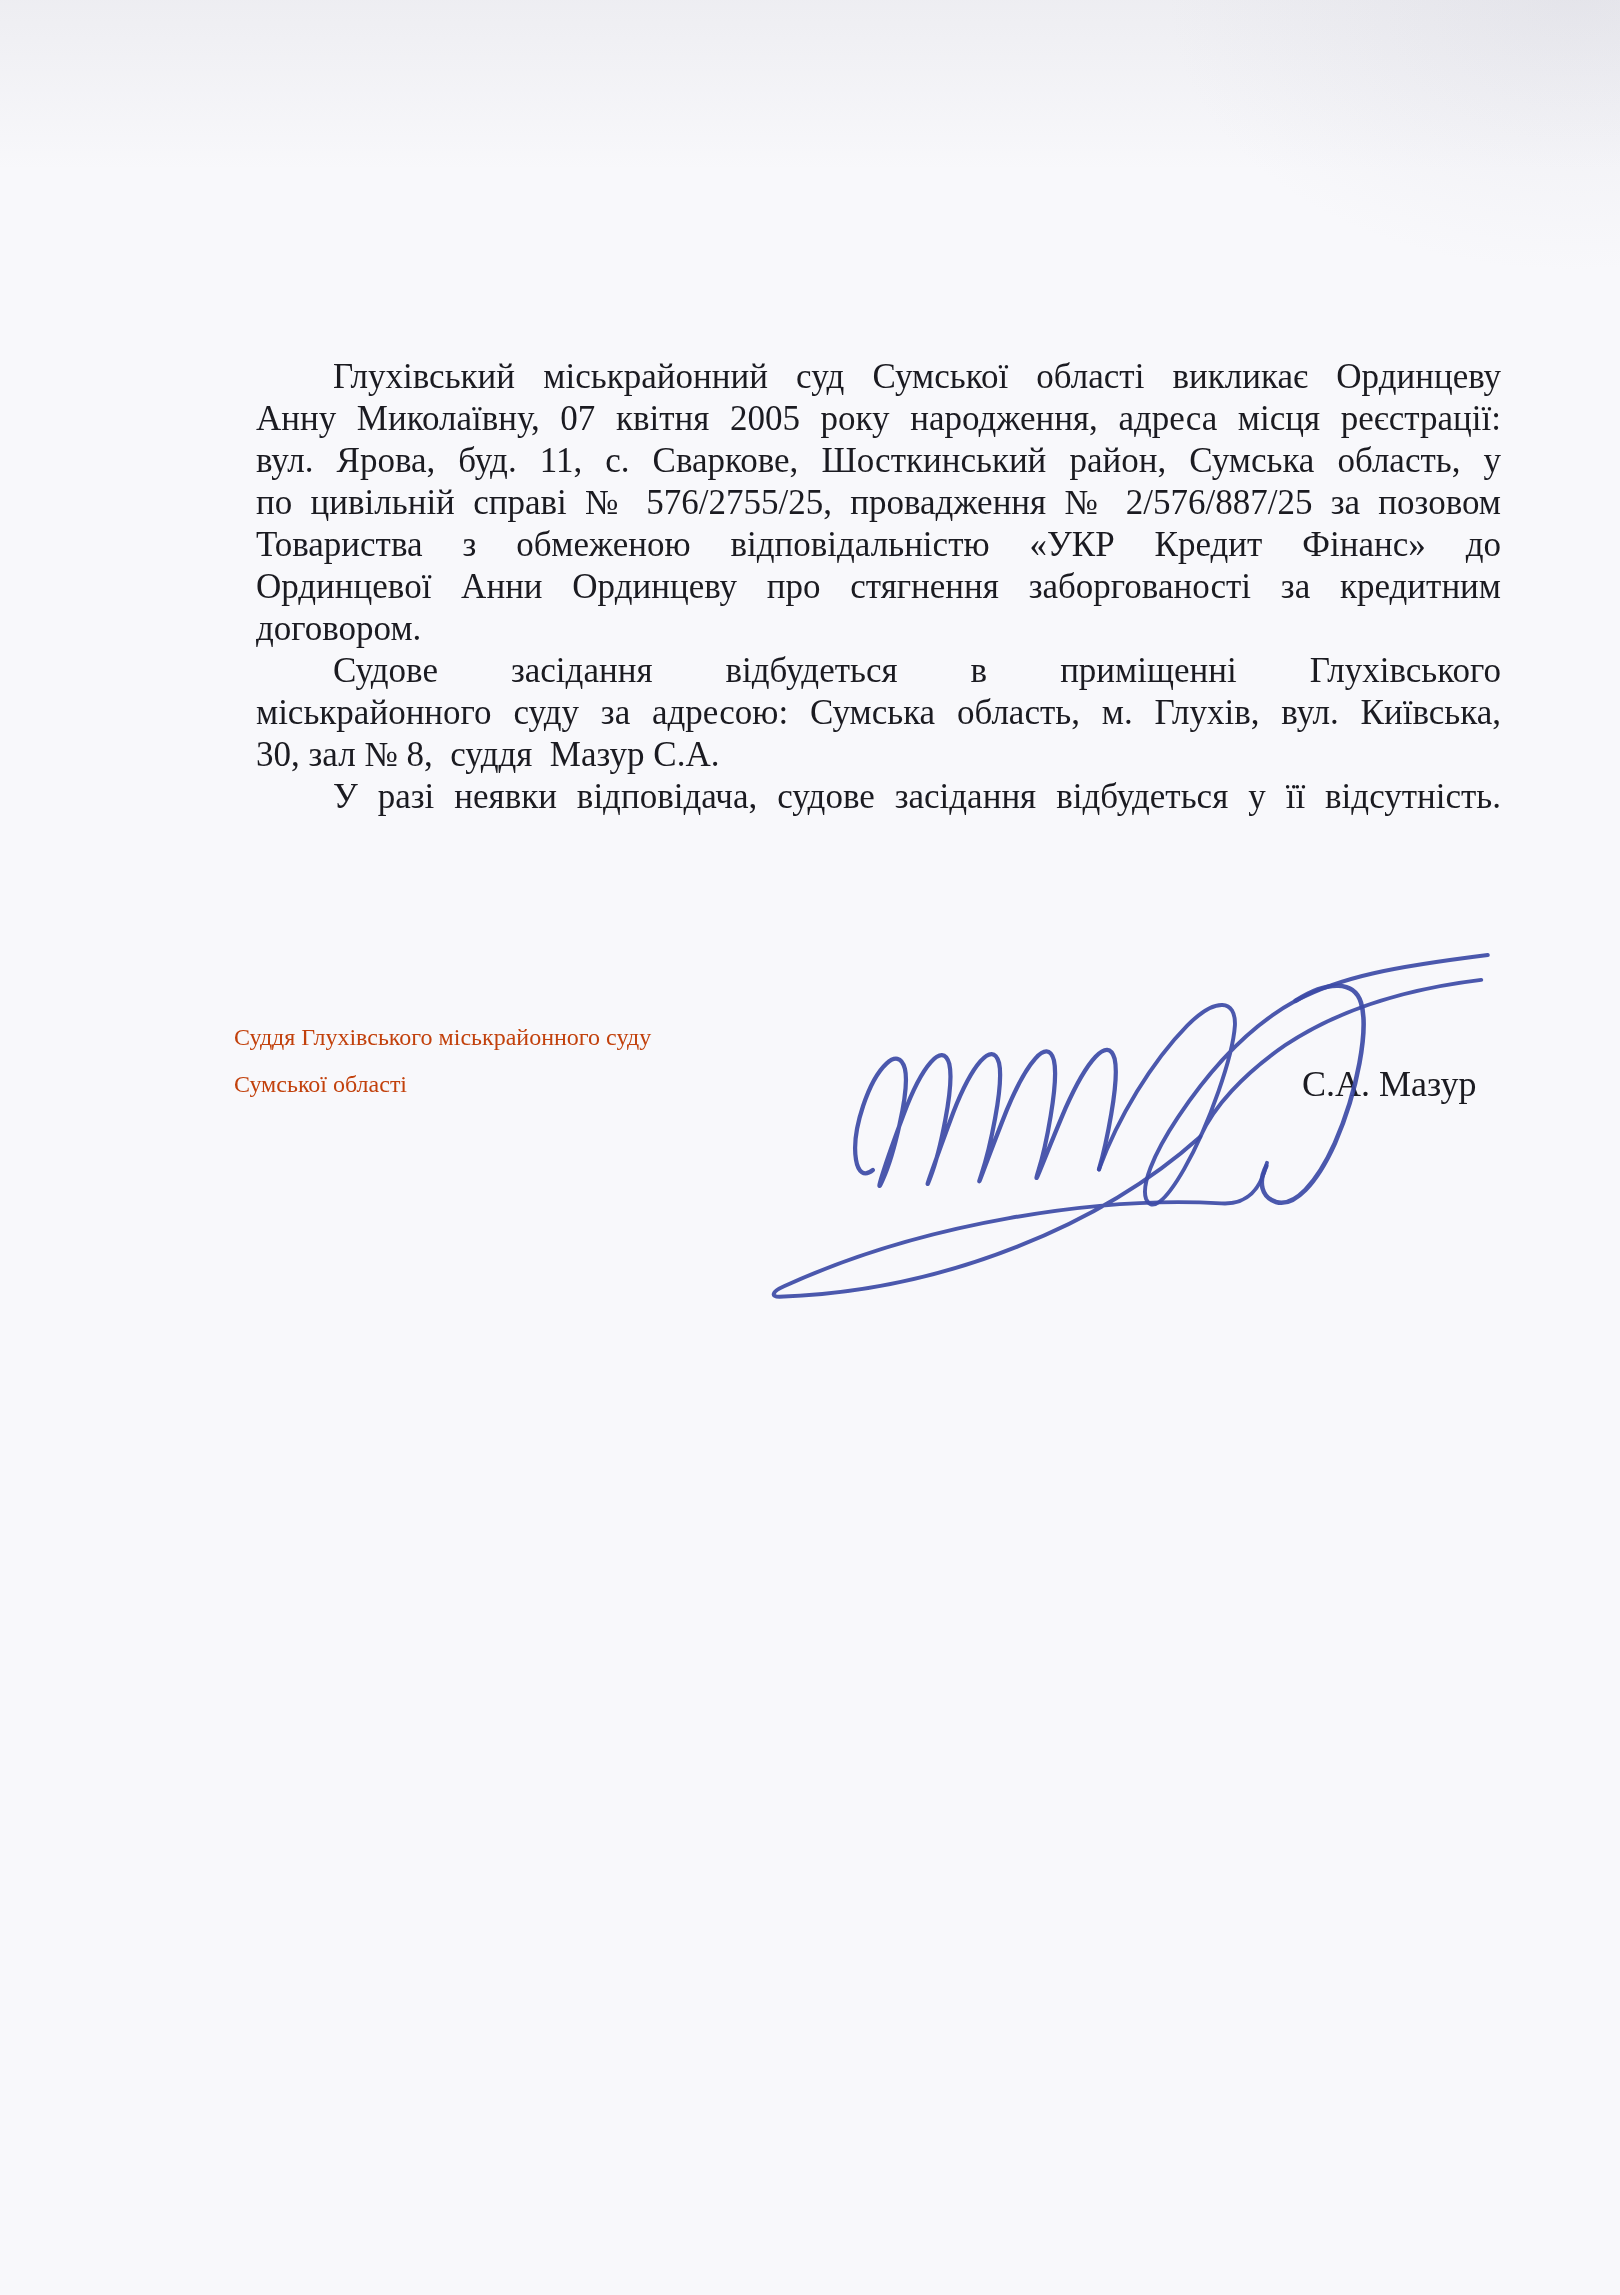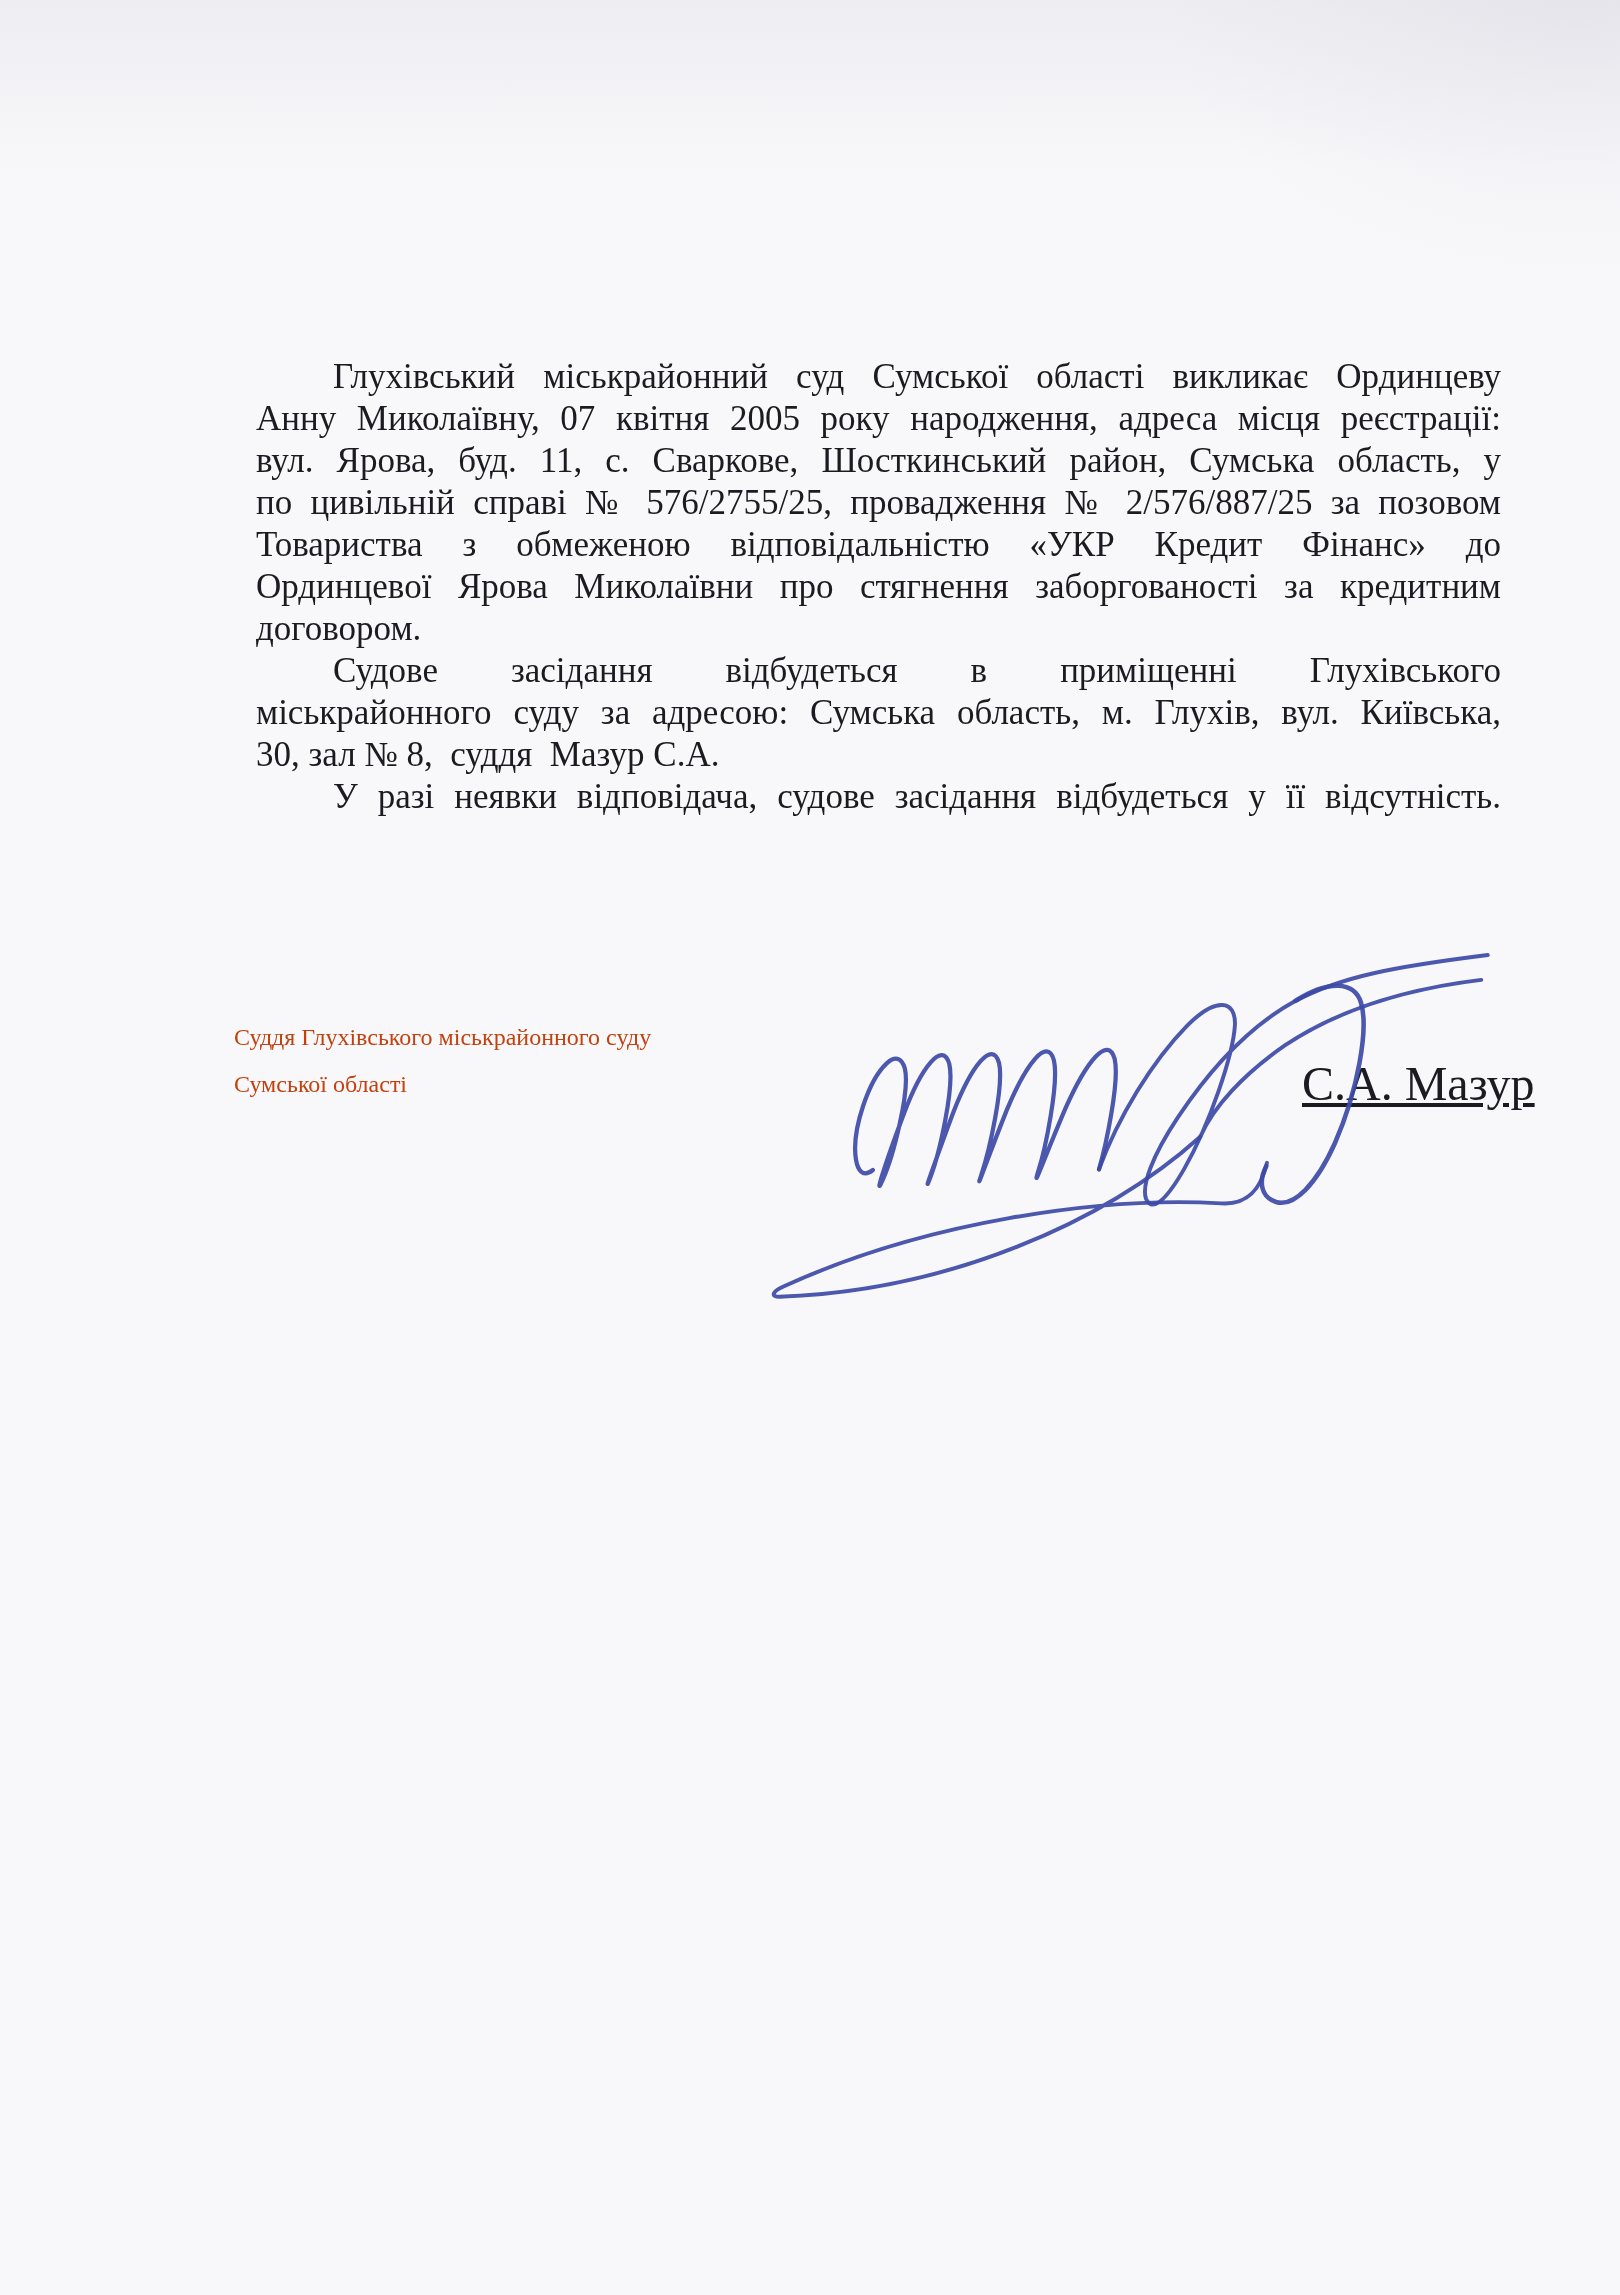--- a/index.html
+++ b/index.html
@@ -49,21 +49,21 @@
   .just{text-align:justify;text-align-last:justify;}
   .plain{text-align:left;white-space:pre-wrap;font-family:Liberation Serif, serif;}
   .indent{text-indent:77px;}
 
   .sig-block{
     position:absolute;left:234px;top:1014px;width:915px;
     font-size:24px;line-height:47px;color:#c2410c;
   }
   .sig-name{
     position:absolute;left:1302px;top:1063px;
-    font-size:48px;line-height:42px;color:#1b1b21;white-space:nowrap;text-decoration:underline;
+    font-size:36px;line-height:42px;color:#1b1b21;white-space:nowrap;
   }
   .signature-svg{
     position:absolute;left:752px;top:940px;width:758px;height:379px;
     pointer-events:none;
   }
   .signature-svg path{
     fill:none;
     stroke-linecap:round;stroke-linejoin:round;
     opacity:0.92;
   }
@@ -76,21 +76,21 @@
   <div class="scan-shade-top"></div>
   <div class="scan-shade-corner"></div>
 
 
   <div class="body-block">
     <div class="line just indent">Глухівський міськрайонний суд Сумської області викликає Ординцеву</div>
     <div class="line just">Анну Миколаївну, 07 квітня 2005 року народження, адреса місця реєстрації:</div>
     <div class="line just">вул. Ярова, буд. 11, с. Сваркове, Шосткинський район, Сумська область, у</div>
     <div class="line just">по цивільній справі № 576/2755/25, провадження № 2/576/887/25 за позовом</div>
     <div class="line just">Товариства з обмеженою відповідальністю «УКР Кредит Фінанс» до</div>
-    <div class="line just">Ординцевої Ярова Миколаївни про стягнення заборгованості за кредитним</div>
+    <div class="line just">Ординцевої Анни Ординцеву про стягнення заборгованості за кредитним</div>
     <div class="line plain">договором.</div>
     <div class="line just indent">Судове засідання відбудеться в приміщенні Глухівського</div>
     <div class="line just">міськрайонного суду за адресою: Сумська область, м. Глухів, вул. Київська,</div>
     <div class="line plain">30, зал № 8,  суддя  Мазур С.А.</div>
     <div class="line just indent">У разі неявки  відповідача,  судове засідання відбудеться у її відсутність.</div>
   </div>
 
   <div class="sig-block">
     <div>Суддя  Глухівського міськрайонного суду</div>
     <div>Сумської області</div>

